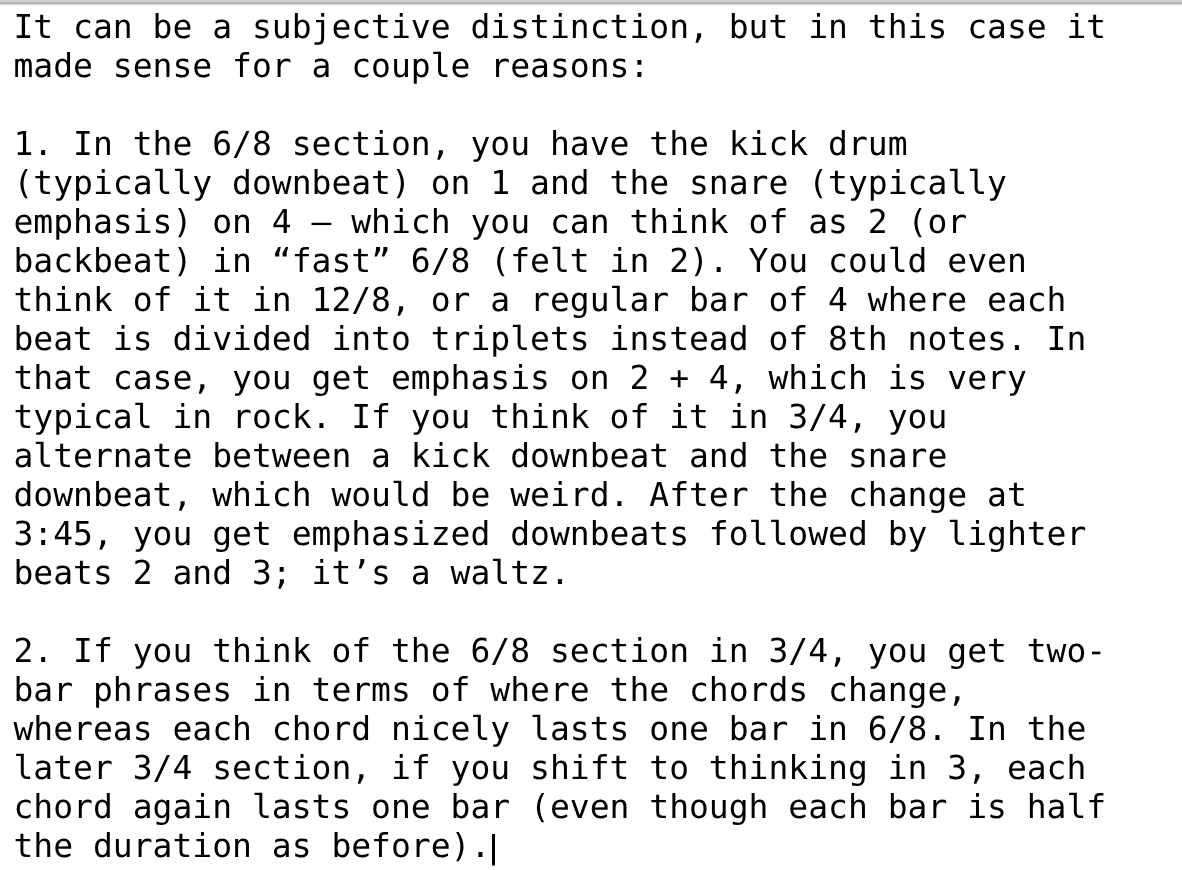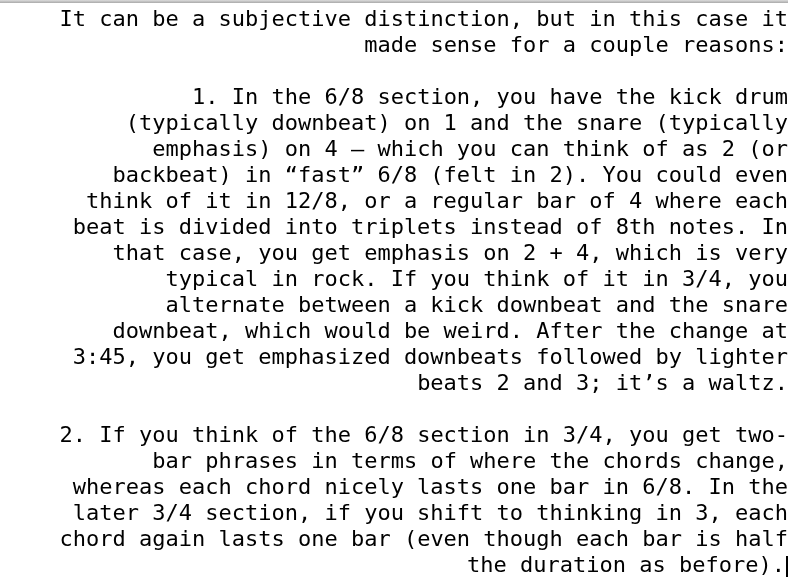--- a/index.html
+++ b/index.html
@@ -22,21 +22,20 @@
     font-family: "DejaVu Sans Mono", "Liberation Mono", monospace;
     font-size: 22px;
     line-height: 26px;
     color: #000000;
     padding: 3px 0 0 9px;
     white-space: pre;
     cursor: text;
   }
   .line {
     height: 26px;
-    text-align: right;
   }
   .caret {
     display: inline-block;
     width: 2px;
     height: 21px;
     background: #000000;
     vertical-align: text-bottom;
     margin-left: 1px;
   }
 </style>

